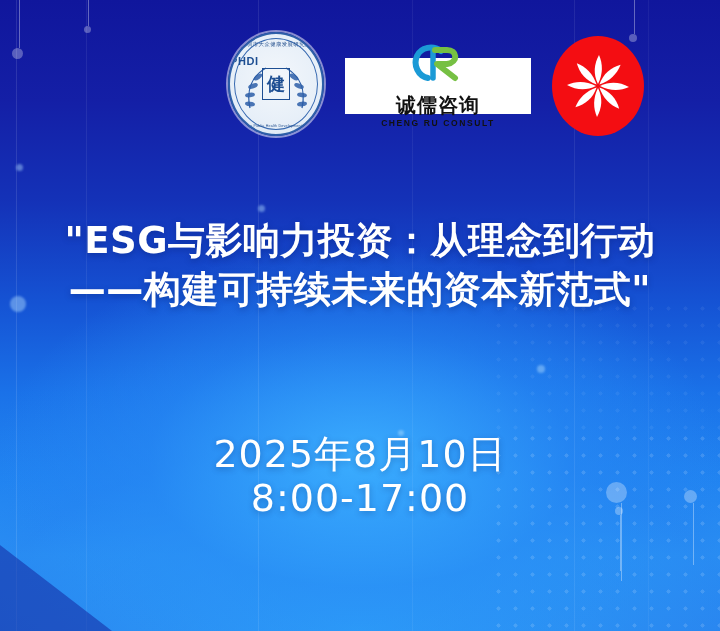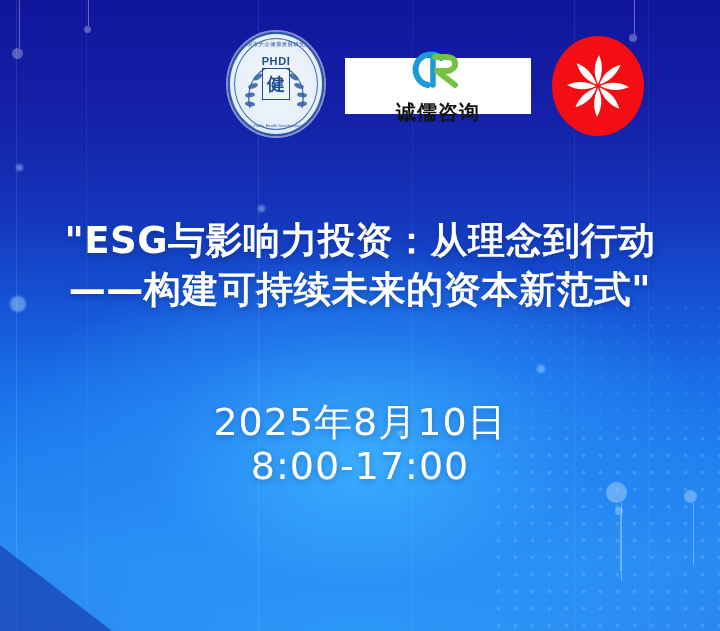--- a/index.html
+++ b/index.html
@@ -52,21 +52,21 @@
      font-family:"DejaVu Sans","Liberation Sans",sans-serif;white-space:nowrap;}
 
   
   #logo-phdi{left:228px;top:2px;width:92px;height:102px;}
   .seal{position:relative;width:92px;height:100px;border-radius:50%;
     background:radial-gradient(circle at 50% 45%, #f3f7fb 0%, #e7eff8 62%, #d7e4f2 100%);
     border:2px solid #2d5fa8;box-shadow:0 0 0 2px rgba(255,255,255,.5);overflow:hidden;}
   .seal .ring{position:absolute;inset:4px;border:1px solid #3769b0;border-radius:50%;}
   .seal .arc-top{position:absolute;left:0;right:0;top:7px;text-align:center;font-size:5.4px;color:#27528f;letter-spacing:.4px;}
   .seal .arc-bot{position:absolute;left:0;right:0;bottom:6px;text-align:center;font-size:3.6px;color:#27528f;letter-spacing:.2px;}
-  .seal .phdi{position:absolute;left:0;right:0;top:21px;text-align:center;font-size:11px;font-weight:700;color:#1d4e92;letter-spacing:.6px;}
+  .seal .phdi{position:absolute;left:0;right:0;top:21px;font-size:11px;font-weight:700;color:#1d4e92;letter-spacing:.6px;}
   .seal .charbox{position:absolute;left:50%;top:34px;transform:translateX(-50%);
      width:26px;height:30px;border:1.6px solid #1d4e92;display:flex;align-items:center;justify-content:center;}
   .seal .charbox span{font-size:18px;color:#1d4e92;font-weight:700;line-height:1;font-family:"DejaVu Sans","Liberation Sans",sans-serif;}
   .seal .wreath{position:absolute;left:50%;top:30px;transform:translateX(-50%);}
 
   
   #logo-cr{left:345px;top:28px;width:186px;height:56px;background:#ffffff;
      display:flex;align-items:center;justify-content:center;gap:7px;padding:0 6px;box-sizing:border-box;flex-direction:column;}
   .cr-text{display:flex;flex-direction:column;align-items:center;line-height:1;}
   .cr-cn{font-size:20px;font-weight:700;color:#111;letter-spacing:1px;
@@ -84,21 +84,21 @@
     font-family:"DejaVu Sans","Liberation Sans",sans-serif;white-space:nowrap;
     text-shadow:0 1px 3px rgba(0,20,90,.35);}
   .maintitle{position:absolute;top:216px;left:0;width:720px;text-align:center;
     color:#ffffff;font-size:37px;font-weight:700;line-height:1.33;letter-spacing:.5px;
     font-family:"DejaVu Sans","Liberation Sans",sans-serif;white-space:nowrap;
     text-shadow:0 2px 6px rgba(0,25,95,.35);}
   .maintitle .line{display:block;}
   .datewrap{position:absolute;top:400px;left:0;width:720px;text-align:center;color:#ffffff;
     font-family:"DejaVu Sans","Liberation Sans",sans-serif;
     text-shadow:0 2px 6px rgba(0,30,100,.3);}
-  .date{font-size:38px;font-weight:400;line-height:1.16;letter-spacing:1px;display:block;}
+  .date{font-size:38px;font-weight:400;line-height:1.16;letter-spacing:1px;display:block;margin-top:32px;}
   .time{font-size:38px;font-weight:400;line-height:1.16;letter-spacing:1px;display:block;}
 </style>
 </head>
 <body>
 
 <div id="poster">
 
   <div class="vlines"></div>
   <div class="dotgrid top"></div>
   <div class="dotgrid"></div>
@@ -171,20 +171,21 @@
     <div class="logo" id="logo-cr">
       <span>
         <svg width="54" height="40" viewBox="0 0 54 40" fill="none">
           <path d="M30 7 C22 1 10 3 6 12 C2 21 7 32 17 34" stroke="#1b9ad6" stroke-width="6" stroke-linecap="round"></path>
           <path d="M22 7 L22 34" stroke="#1b9ad6" stroke-width="5.5" stroke-linecap="round"></path>
           <path d="M24 6 L36 6 C46 6 48 18 36 20 L26 20 L44 34" stroke="#76c043" stroke-width="6" stroke-linejoin="round" stroke-linecap="round" fill="none"></path>
         </svg>
       </span>
       <div class="cr-text">
         <div class="cr-cn">诚儒咨询</div>
+        <div class="cr-en">CHENG RU CONSULT</div>
       </div>
     </div>
 
     <div class="logo" id="logo-flower">
       <div class="flower-circle">
         <svg width="70" height="72" viewBox="0 0 70 72">
           <g fill="#ffffff">
             <g transform="translate(35,36)">
               <g>
                   <path d="M0 -2 C5 -12 5 -22 1 -31 C-4 -22 -5 -12 0 -2Z"></path>

